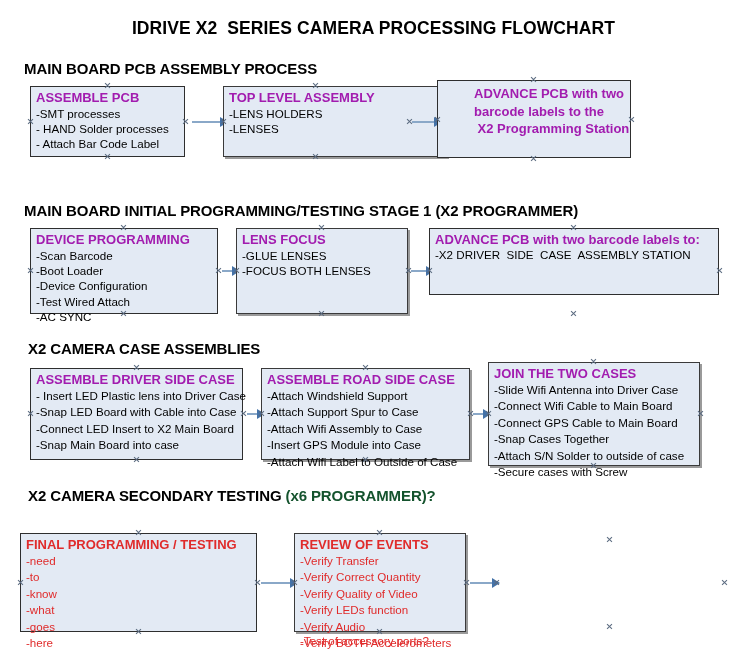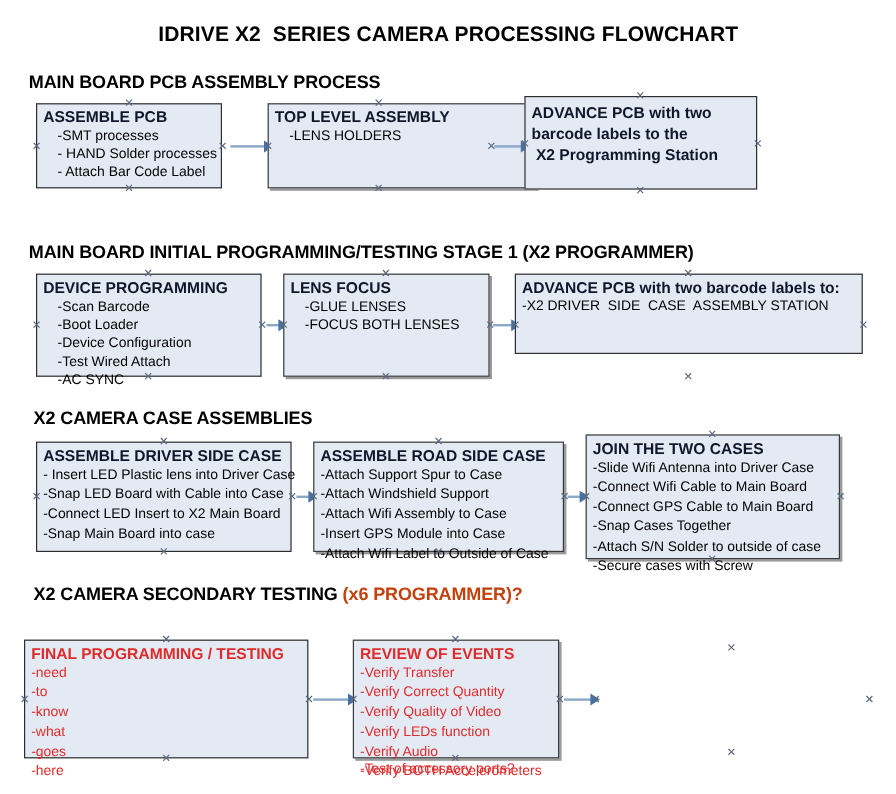--- a/index.html
+++ b/index.html
@@ -41,21 +41,21 @@
   
   .section-header {
     position: absolute;
     font-size: 15px;
     font-weight: bold;
     color: #000;
     white-space: pre;
     letter-spacing: -0.1px;
   }
   .section-header .accent {
-    color: #c2410c;
+    color: #14532d;
   }
 
   
   .fbox {
     position: absolute;
     background: #e3eaf4;
     border: 1px solid #2e2e2e;
     box-sizing: border-box;
     overflow: visible;
   }
@@ -65,40 +65,41 @@
   }
   .fbox-inner {
     position: absolute;
     left: 5px;
     top: 3px;
     right: 2px;
   }
   .fbox-title {
     font-size: 13px;
     font-weight: bold;
-    color: #0f172a;
+    color: #a21caf;
     line-height: 15px;
     white-space: pre;
     margin-bottom: 1px;
   }
   .fbox-title.multi {
     line-height: 16.5px;
+    margin-left: 31px;
   }
   .fbox-line {
     font-size: 11.6px;
     line-height: 14.2px;
     color: #000;
     white-space: pre;
   }
   
   .fbox.red .fbox-title,
   .fbox.red .fbox-line {
     color: #e02b2b;
   }
-  .ls-15 .fbox-line { line-height: 15.2px; margin-left: 12px; }
+  .ls-15 .fbox-line { line-height: 15.2px; }
   .ls-16 .fbox-line { line-height: 16.4px; }
 
   
   .overflow-line {
     position: absolute;
     left: 5px;
     font-size: 11.6px;
     line-height: 14px;
     white-space: pre;
     color: #e02b2b;
@@ -158,20 +159,21 @@
   <div class="handle" style="left:27px; top:118px;"></div>
   <div class="handle" style="left:182px; top:118px;"></div>
 
   <div class="conn" style="left:192px; top:121px; width:31px;"></div>
   <div class="conn-arrow" style="left:220px; top:117px;"></div>
 
   <div class="fbox ls-15 shadowed" style="left:223px; top:86px; width:224px; height:71px;">
     <div class="fbox-inner">
       <div class="fbox-title">TOP LEVEL ASSEMBLY</div>
       <div class="fbox-line">-LENS HOLDERS</div>
+      <div class="fbox-line">-LENSES</div>
     </div>
   </div>
   <div class="handle" style="left:312px; top:82px;"></div>
   <div class="handle" style="left:312px; top:153px;"></div>
   <div class="handle" style="left:220px; top:118px;"></div>
   <div class="handle" style="left:406px; top:118px;"></div>
 
   <div class="conn" style="left:412px; top:121px; width:27px;"></div>
   <div class="conn-arrow" style="left:434px; top:117px;"></div>
 
@@ -248,22 +250,22 @@
   <div class="handle" style="left:133px; top:456px;"></div>
   <div class="handle" style="left:27px; top:410px;"></div>
   <div class="handle" style="left:240px; top:410px;"></div>
 
   <div class="conn" style="left:247px; top:413px; width:16px;"></div>
   <div class="conn-arrow" style="left:257px; top:409px;"></div>
 
   <div class="fbox ls-16 shadowed" style="left:261px; top:368px; width:209px; height:92px;">
     <div class="fbox-inner">
       <div class="fbox-title">ASSEMBLE ROAD SIDE CASE</div>
+      <div class="fbox-line">-Attach Windshield Support</div>
       <div class="fbox-line">-Attach Support Spur to Case</div>
-      <div class="fbox-line">-Attach Windshield Support</div>
       <div class="fbox-line">-Attach Wifi Assembly to Case</div>
       <div class="fbox-line">-Insert GPS Module into Case</div>
       <div class="fbox-line">-Attach Wifi Label to Outside of Case</div>
     </div>
   </div>
   <div class="handle" style="left:362px; top:364px;"></div>
   <div class="handle" style="left:362px; top:456px;"></div>
   <div class="handle" style="left:258px; top:410px;"></div>
   <div class="handle" style="left:467px; top:410px;"></div>
 

